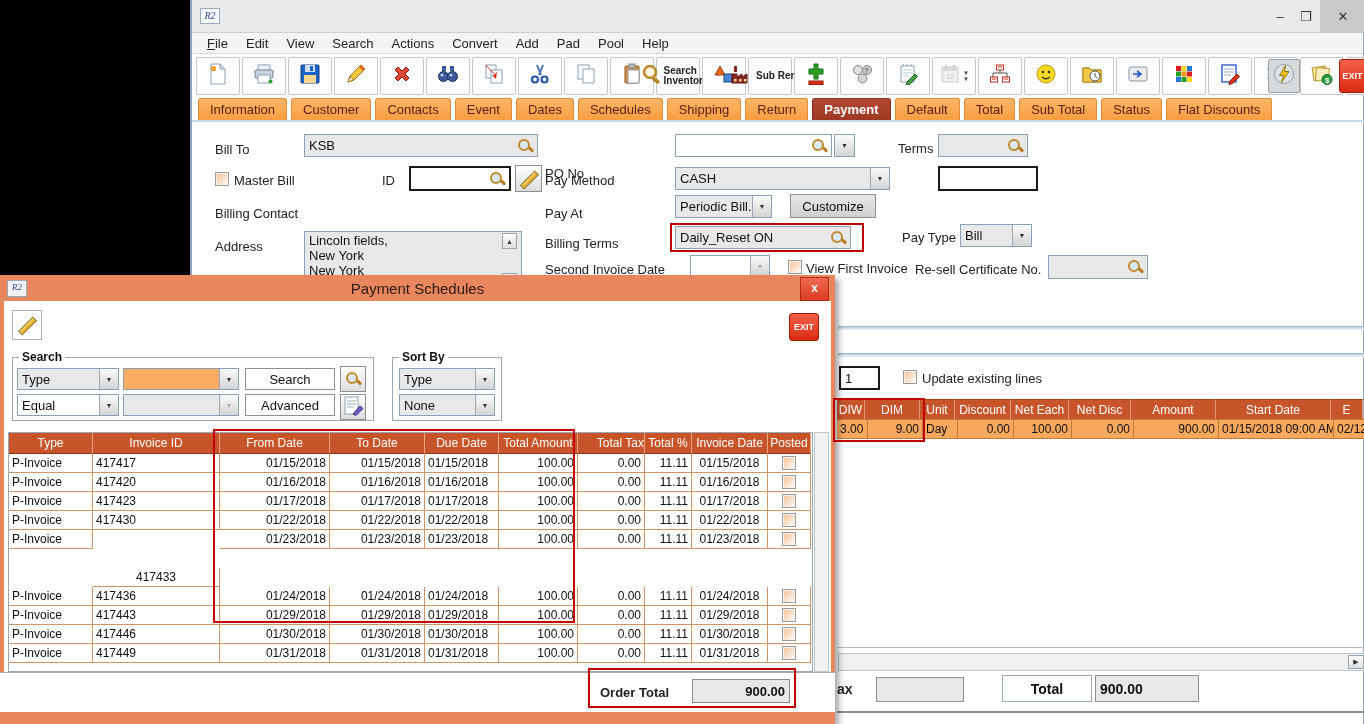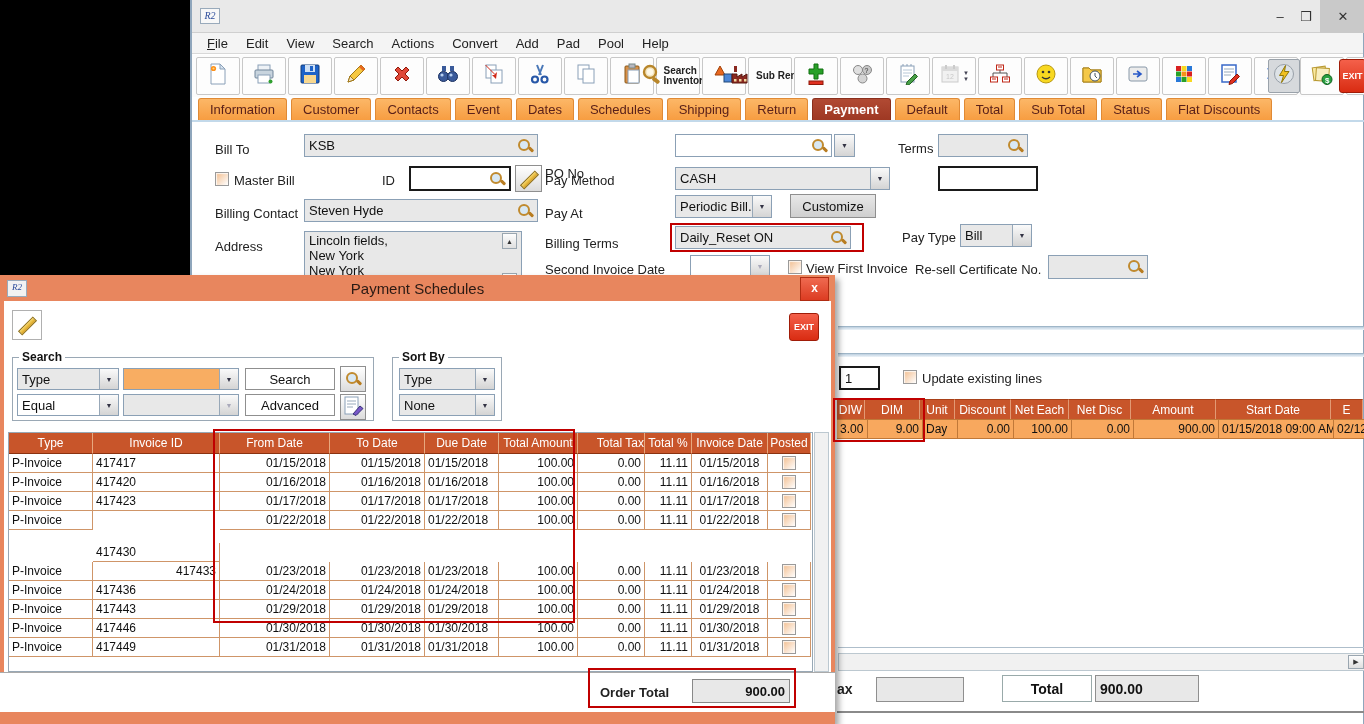--- a/index.html
+++ b/index.html
@@ -354,24 +354,20 @@
     <div class="abs lbl" style="left:42px;top:173px;">Master Bill</div>
     <div class="abs lbl" style="left:190px;top:173px;">ID</div>
     <div class="abs field bold-border" style="left:217px;top:166px;width:102px;height:25px;">
       <span></span>
       <span class="mag"></span>
     </div>
     <div class="abs btn" style="left:323px;top:165px;width:27px;height:27px;">
         <span class="pencil-sm"></span>
       </div>
     <div class="abs lbl" style="left:23px;top:206px;">Billing Contact</div>
-    <div class="abs field" style="left:112px;top:199px;width:234px;height:23px;">
-      <span>Steven Hyde</span>
-      <span class="mag"></span>
-    </div>
     <div class="abs lbl" style="left:23px;top:239px;">Address</div>
     <div class="abs field" style="left:112px;top:231px;width:218px;height:60px;align-items:flex-start;padding:1px 4px;">
       <div id="address-text" style="font-size:13px;line-height:15px;white-space:pre-line;">Lincoln fields,
 New York
 New York</div>
       <div style="margin-left:auto;width:15px;align-self:stretch;display:flex;flex-direction:column;justify-content:space-between;">
         <div class="scrollbtn" style="height:14px;">▲</div>
         <div class="scrollbtn" style="height:14px;">▼</div>
       </div>
     </div>
@@ -584,35 +580,35 @@
           <div class="dcell drow-cell" style="width: 79px; text-align: right;">100.00</div>
           <div class="dcell drow-cell" style="width: 67px; text-align: right;">0.00</div>
           <div class="dcell drow-cell" style="width: 47px; text-align: right;">11.11</div>
           <div class="dcell drow-cell" style="width: 76px; text-align: center;">01/17/2018</div>
           <div class="dcell drow-cell" style="width: 43px; text-align: center; display: flex; align-items: center; justify-content: center;">
             <span class="cb" style="width: 12px; height: 12px;"></span>
           </div>
         </div>
         <div style="display: flex;">
           <div class="dcell drow-cell" style="width: 84px; text-align: left;">P-Invoice</div>
-          <div class="dcell drow-cell" style="width: 127px; text-align: left; margin-top: 32px;">417430</div>
+          <div class="dcell drow-cell" style="width: 127px; text-align: left;">417430</div>
           <div class="dcell drow-cell" style="width: 110px; text-align: right;">01/22/2018</div>
           <div class="dcell drow-cell" style="width: 95px; text-align: right;">01/22/2018</div>
           <div class="dcell drow-cell" style="width: 74px; text-align: left;">01/22/2018</div>
           <div class="dcell drow-cell" style="width: 79px; text-align: right;">100.00</div>
           <div class="dcell drow-cell" style="width: 67px; text-align: right;">0.00</div>
           <div class="dcell drow-cell" style="width: 47px; text-align: right;">11.11</div>
           <div class="dcell drow-cell" style="width: 76px; text-align: center;">01/22/2018</div>
           <div class="dcell drow-cell" style="width: 43px; text-align: center; display: flex; align-items: center; justify-content: center;">
             <span class="cb" style="width: 12px; height: 12px;"></span>
           </div>
         </div>
         <div style="display: flex;">
           <div class="dcell drow-cell" style="width: 84px; text-align: left;">P-Invoice</div>
-          <div class="dcell drow-cell" style="width: 127px; text-align: right;">417433</div>
+          <div class="dcell drow-cell" style="width: 127px; text-align: center; margin-top: 38px;">417433</div>
           <div class="dcell drow-cell" style="width: 110px; text-align: right;">01/23/2018</div>
           <div class="dcell drow-cell" style="width: 95px; text-align: right;">01/23/2018</div>
           <div class="dcell drow-cell" style="width: 74px; text-align: left;">01/23/2018</div>
           <div class="dcell drow-cell" style="width: 79px; text-align: right;">100.00</div>
           <div class="dcell drow-cell" style="width: 67px; text-align: right;">0.00</div>
           <div class="dcell drow-cell" style="width: 47px; text-align: right;">11.11</div>
           <div class="dcell drow-cell" style="width: 76px; text-align: center;">01/23/2018</div>
           <div class="dcell drow-cell" style="width: 43px; text-align: center; display: flex; align-items: center; justify-content: center;">
             <span class="cb" style="width: 12px; height: 12px;"></span>
           </div>

